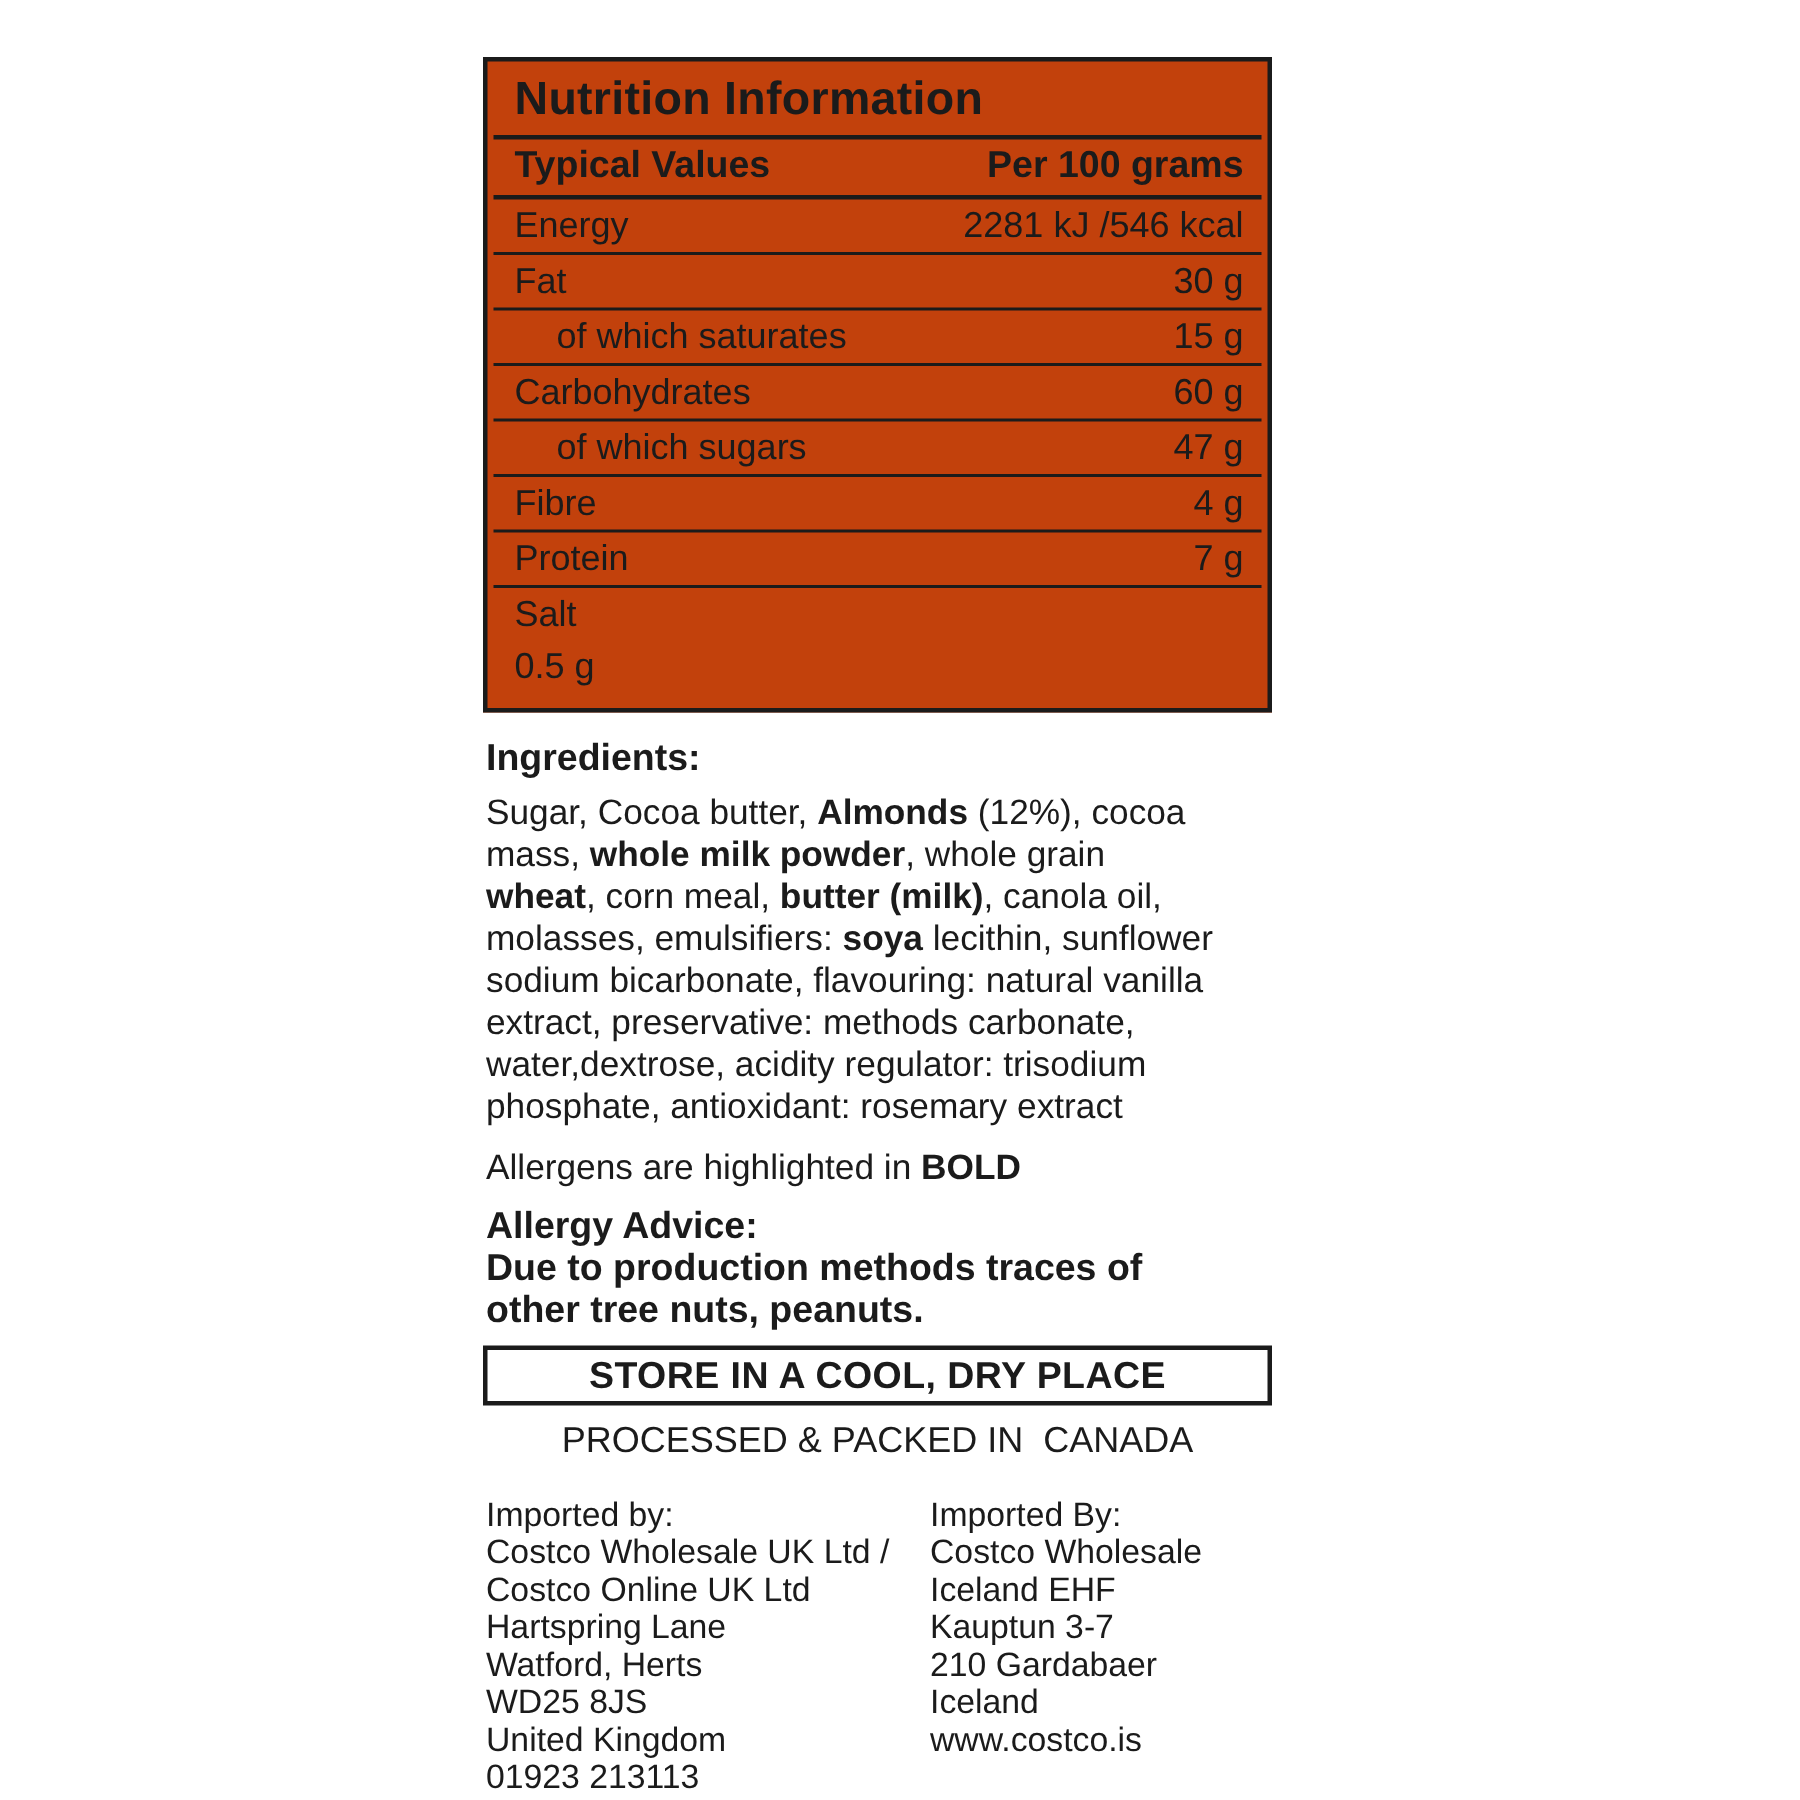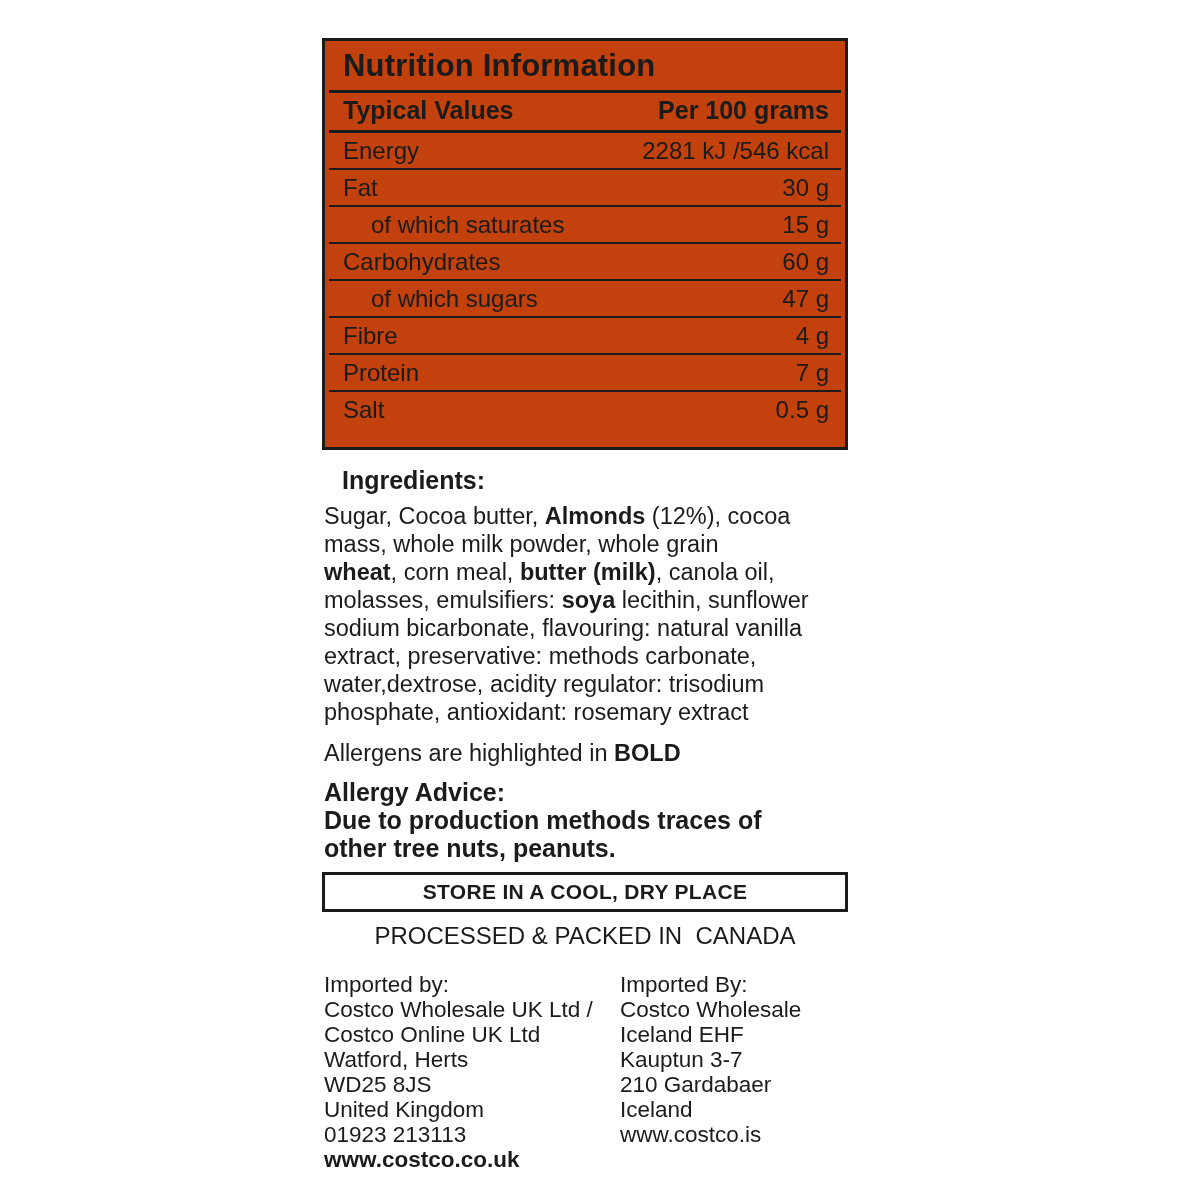--- a/index.html
+++ b/index.html
@@ -33,43 +33,43 @@
     display: flex; justify-content: space-between; align-items: baseline;
     font-size: 25px; line-height: 28px; font-weight: bold;
     padding: 3px 12px 6px 14px;
   }
   .n-row {
     display: flex; justify-content: space-between; align-items: flex-start;
     font-size: 24px; line-height: 35px;
     padding: 0 12px 0 14px;
     border-bottom: 2px solid #1b1b1b;
   }
-  .n-row.last { border-bottom: none; padding-bottom: 20px; }
+  .n-row.last { border-bottom: none; padding-bottom: 10px; flex-direction: column; }
   .n-row.sub .n-label { padding-left: 28px; }
   .n-label { white-space: pre; }
   .n-value { white-space: pre; text-align: right; }
 
   
   .ingredients { margin-top: 15px; padding-left: 2px; }
-  .ing-heading { font-size: 25px; line-height: 30px; font-weight: bold; margin-bottom: 7px; margin-left: 18px; }
+  .ing-heading { font-size: 25px; line-height: 30px; font-weight: bold; margin-bottom: 7px; }
   .ing-line { font-size: 23.5px; line-height: 28px; white-space: pre; }
 
   .allergens-note { margin-top: 13px; padding-left: 2px; font-size: 23.5px; line-height: 28px; }
 
   .allergy { margin-top: 11px; padding-left: 2px; font-weight: bold; }
   .allergy-heading { font-size: 25px; line-height: 28px; }
   .allergy-line { font-size: 25px; line-height: 28px; }
 
   
   .store-box {
     margin-top: 10px;
     border: 3px solid #1b1b1b;
     text-align: center;
     font-weight: bold;
-    font-size: 21px; line-height: 34px;
+    font-size: 25px; line-height: 34px;
     letter-spacing: 0.3px;
   }
 
   .origin {
     margin-top: 11px;
     text-align: center;
     font-size: 24px; line-height: 26px;
     white-space: pre;
   }
 
@@ -124,21 +124,21 @@
     </div>
     <div class="n-row last">
       <span class="n-label">Salt</span>
       <span class="n-value">0.5 g</span>
     </div>
   </div>
 
   <div class="ingredients">
     <div class="ing-heading">Ingredients:</div>
     <div class="ing-line"><span>Sugar, Cocoa butter, </span><span style="font-weight: bold;">Almonds</span><span> (12%), cocoa</span></div>
-    <div class="ing-line"><span>mass, </span><span style="font-weight: normal;">whole milk powder</span><span>, whole grain</span></div>
+    <div class="ing-line"><span>mass, </span><span style="font-weight: bold;">whole milk powder</span><span>, whole grain</span></div>
     <div class="ing-line"><span style="font-weight: bold;">wheat</span><span>, corn meal, </span><span style="font-weight: bold;">butter (milk)</span><span>, canola oil,</span></div>
     <div class="ing-line"><span>molasses, emulsifiers: </span><span style="font-weight: bold;">soya</span><span> lecithin, sunflower</span></div>
     <div class="ing-line"><span>sodium bicarbonate, flavouring: natural vanilla</span></div>
     <div class="ing-line"><span>extract, preservative: methods carbonate,</span></div>
     <div class="ing-line"><span>water,dextrose, acidity regulator: trisodium</span></div>
     <div class="ing-line"><span>phosphate, antioxidant: rosemary extract</span></div>
   </div>
 
   <div class="allergens-note"><span>Allergens are highlighted in </span><span style="font-weight: bold;">BOLD</span></div>
 
@@ -152,20 +152,21 @@
     <span>STORE IN A COOL, DRY PLACE</span>
   </div>
 
   <div class="origin">PROCESSED &amp; PACKED IN  CANADA</div>
 
   <div class="footer-cols">
     <div class="col-left">
       <div class="addr-line">Imported by:</div>
       <div class="addr-line">Costco Wholesale UK Ltd /</div>
       <div class="addr-line">Costco Online UK Ltd</div>
+      <div class="addr-line">Hartspring Lane</div>
       <div class="addr-line">Watford, Herts</div>
       <div class="addr-line">WD25 8JS</div>
       <div class="addr-line">United Kingdom</div>
       <div class="addr-line">01923 213113</div>
       <div class="addr-line bold">www.costco.co.uk</div>
     </div>
     <div class="col-right">
       <div class="addr-line">Imported By:</div>
       <div class="addr-line">Costco Wholesale</div>
       <div class="addr-line">Iceland EHF</div>

